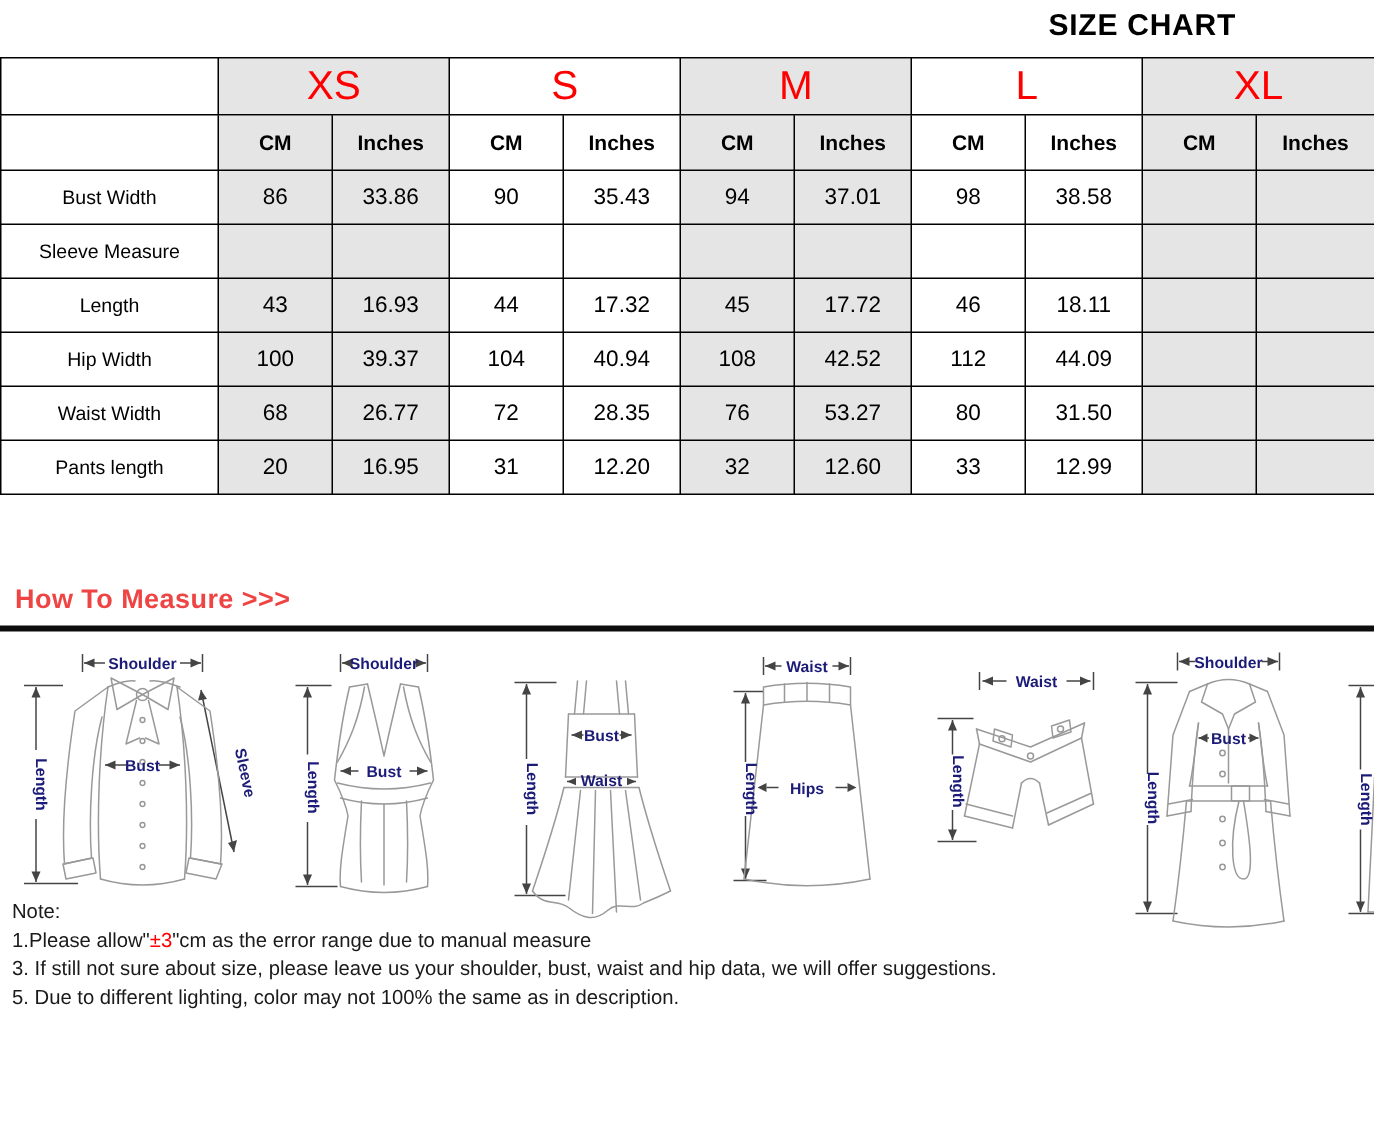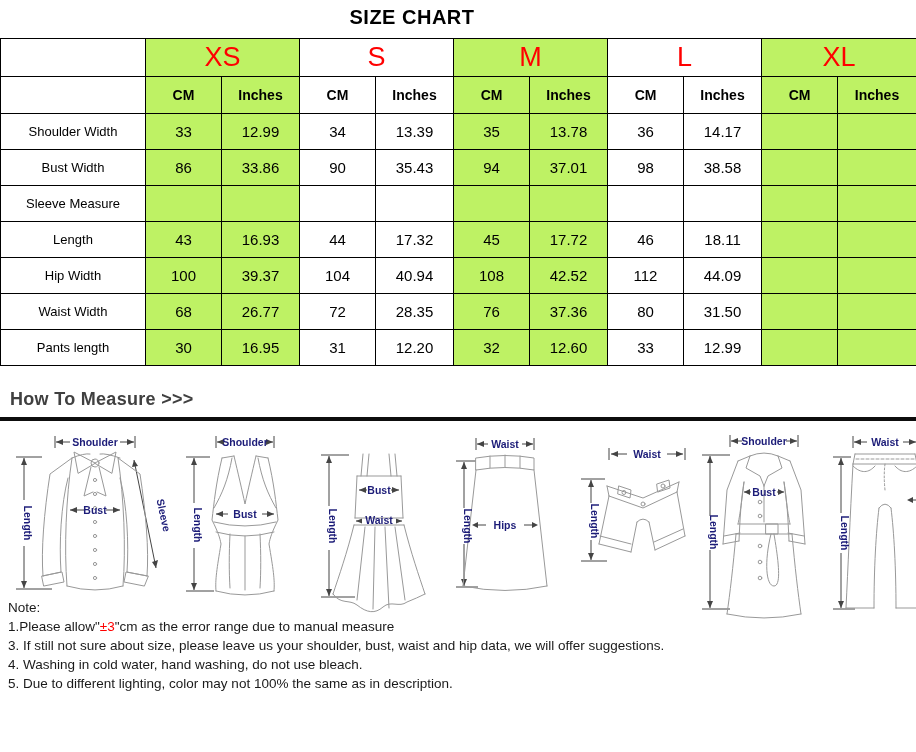--- a/index.html
+++ b/index.html
@@ -1,31 +1,31 @@
 <!DOCTYPE html>
 <html><head>
 <meta charset="utf-8">
 <style>
   *{box-sizing:border-box;margin:0;padding:0}
   html,body{width:916px;height:752px}
   body{position:relative;background:#fff;font-family:"Liberation Sans",sans-serif;color:#000;overflow:hidden}
-  .title{position:absolute;top:6px;left:0;width:824px;text-align:center;font-size:20px;font-weight:bold;letter-spacing:.5px}
+  .title{position:absolute;top:6px;left:0;width:824px;text-align:right;font-size:20px;font-weight:bold;letter-spacing:.5px}
   table{position:absolute;top:38px;left:0;width:916px;border-collapse:collapse;table-layout:fixed}
   td{border:1px solid #000;text-align:center;vertical-align:middle;padding:0;overflow:hidden}
-  .sh{background:#bef264}
+  .sh{background:#e5e5e5}
   thead tr.sizes td{height:38px}
   thead tr.units td{height:37px}
   tbody td{height:36px}
   .size{font-size:27px;color:#ff0000}
   .unit{font-size:14px;font-weight:bold}
   .lbl{font-size:13px}
   .val{font-size:15px}
-  .measure-heading{position:absolute;top:389px;left:10px;font-size:18px;font-weight:bold;color:#404040;letter-spacing:.3px}
+  .measure-heading{position:absolute;top:389px;left:10px;font-size:18px;font-weight:bold;color:#ef4444;letter-spacing:.3px}
   .rule{position:absolute;top:417px;left:0;width:916px;height:4px;background:#0d0d0d}
-  .figures{position:absolute;top:428px;left:8px;width:904px;height:206px;display:flex;align-items:flex-start;gap:7px}
+  .figures{position:absolute;top:428px;left:8px;width:904px;height:206px;display:flex;align-items:flex-start;gap:18px}
   svg{display:block;overflow:visible}
   .g{fill:none;stroke:#999;stroke-width:1;stroke-linecap:round;stroke-linejoin:round}
   .a{stroke:#444;stroke-width:1;fill:none}
   .ah{fill:#444;stroke:none}
   .t{fill:#1c1c78;font-size:10.5px;font-weight:bold;font-family:"Liberation Sans",sans-serif}
   .anchor-mid{text-anchor:middle}
   .notes{position:absolute;top:598px;left:8px;font-size:13.5px;line-height:19px;color:#1a1a1a}
   .red{color:#ff0000}
 </style>
 </head>
@@ -65,33 +65,20 @@
       <td class="unit sh">CM</td>
       <td class="unit sh">Inches</td>
       <td class="unit">CM</td>
       <td class="unit">Inches</td>
       <td class="unit sh">CM</td>
       <td class="unit sh">Inches</td>
     </tr>
   </thead>
   <tbody>
       <tr>
-        <td class="lbl">Shoulder Width</td>
-        <td class="val sh">33</td>
-        <td class="val sh">12.99</td>
-        <td class="val">34</td>
-        <td class="val">13.39</td>
-        <td class="val sh">35</td>
-        <td class="val sh">13.78</td>
-        <td class="val">36</td>
-        <td class="val">14.17</td>
-        <td class="val sh"></td>
-        <td class="val sh"></td>
-      </tr>
-      <tr>
         <td class="lbl">Bust Width</td>
         <td class="val sh">86</td>
         <td class="val sh">33.86</td>
         <td class="val">90</td>
         <td class="val">35.43</td>
         <td class="val sh">94</td>
         <td class="val sh">37.01</td>
         <td class="val">98</td>
         <td class="val">38.58</td>
         <td class="val sh"></td>
@@ -136,29 +123,29 @@
         <td class="val sh"></td>
         <td class="val sh"></td>
       </tr>
       <tr>
         <td class="lbl">Waist Width</td>
         <td class="val sh">68</td>
         <td class="val sh">26.77</td>
         <td class="val">72</td>
         <td class="val">28.35</td>
         <td class="val sh">76</td>
-        <td class="val sh">37.36</td>
+        <td class="val sh">53.27</td>
         <td class="val">80</td>
         <td class="val">31.50</td>
         <td class="val sh"></td>
         <td class="val sh"></td>
       </tr>
       <tr>
         <td class="lbl">Pants length</td>
-        <td class="val sh">30</td>
+        <td class="val sh">20</td>
         <td class="val sh">16.95</td>
         <td class="val">31</td>
         <td class="val">12.20</td>
         <td class="val sh">32</td>
         <td class="val sh">12.60</td>
         <td class="val">33</td>
         <td class="val">12.99</td>
         <td class="val sh"></td>
         <td class="val sh"></td>
       </tr>
@@ -467,15 +454,14 @@
     <text class="t anchor-mid" x="12" y="105" transform="rotate(90 12 105)">Length</text>
     <text class="t" x="94" y="76">Thigh</text>
   </svg>
 
 </div>
 
 <div class="notes">
   <div>Note:</div>
   <div><span>1.Please allow"</span><span class="red">±3</span><span>"cm as the error range due to manual measure</span></div>
   <div>3. If still not sure about size, please leave us your shoulder, bust, waist and hip data, we will offer suggestions.</div>
-  <div>4. Washing in cold water, hand washing, do not use bleach.</div>
   <div>5. Due to different lighting, color may not 100% the same as in description.</div>
 </div>
 
 </body></html>

